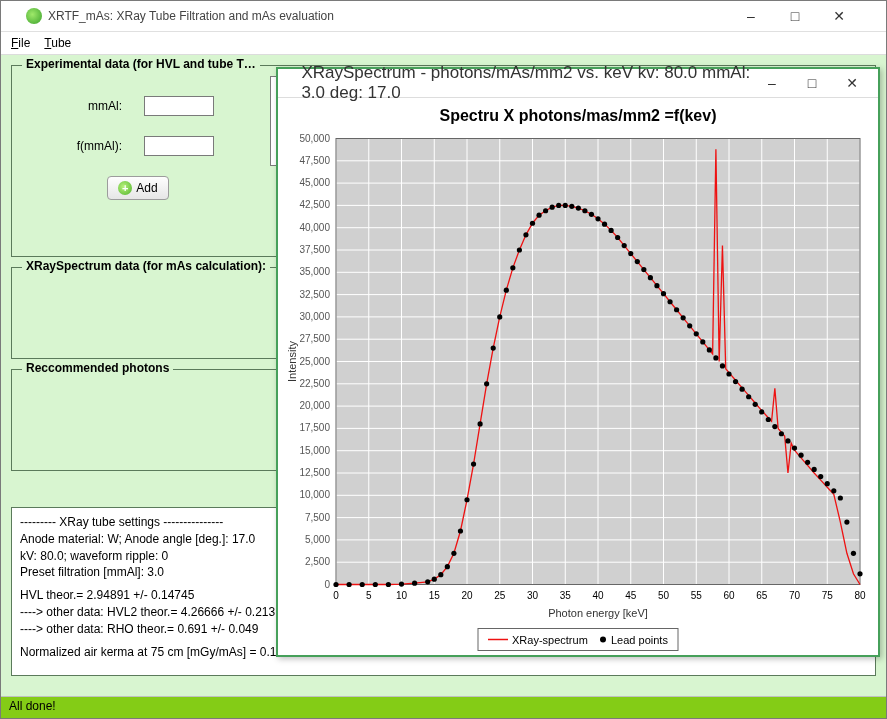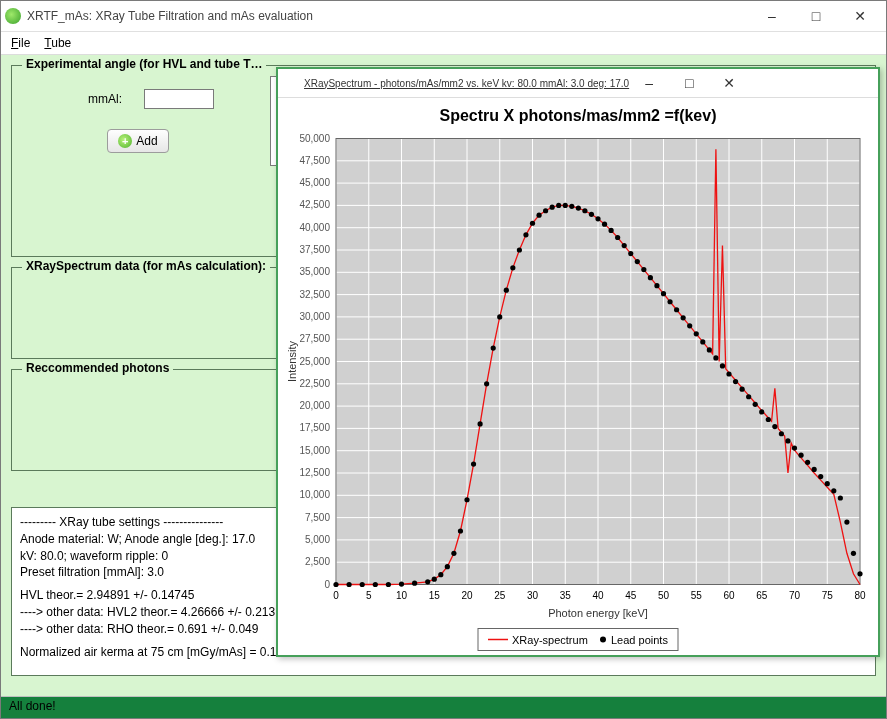--- a/index.html
+++ b/index.html
@@ -1,37 +1,37 @@
 <!DOCTYPE html>
 <html><head>
 <meta charset="utf-8">
 <style>
   html, body { margin:0; padding:0; font-family: "Segoe UI", Tahoma, Arial, sans-serif; font-size:12px; color:#000; background:#fff; }
   .main-window { width:887px; height:719px; border:1px solid #7a7a7a; box-sizing:border-box; position:relative; background:#fff; overflow:hidden;}
-  .titlebar { height:30px; background:#fff; display:flex; align-items:center; padding:0 4px; border-bottom:1px solid #e0e0e0;}
+  .titlebar { height:30px; background:#fff; display:flex; align-items:center; padding:0 25px; border-bottom:1px solid #e0e0e0;}
   .titlebar .icon { width:16px; height:16px; border-radius:50%; background:radial-gradient(circle at 40% 40%, #9fe96a, #3aa12b); margin-right:6px; flex:none;}
   .titlebar .title { flex:1; color:#444; font-size:12px; }
   .win-controls { display:flex; }
   .win-btn { width:44px; height:30px; display:flex; align-items:center; justify-content:center; font-family:inherit; font-size:14px; color:#333; }
   .menubar { height:22px; display:flex; align-items:center; gap:14px; padding:0 10px; background:#fff; border-bottom:1px solid #dcdcdc;}
   .menubar span { text-decoration:underline; text-decoration-color: transparent; }
   .menubar span:first-letter { text-decoration:underline; }
   .workspace { position:absolute; top:54px; left:0; right:0; bottom:22px; background:#d8f5d0; padding:6px 4px; box-sizing:border-box; overflow:hidden;}
   .panel { border:1px solid #5b7a5b; background:#d8f5d0; margin:4px 6px 10px 6px; position:relative; padding:10px 10px 10px 10px; }
   .panel-title-tight { position:absolute; top:-9px; left:10px; background:#d8f5d0; padding:0 4px; font-weight:bold; font-size:12px;}
-  .form-row { display:flex; align-items:center; gap:22px; margin:13px 40px;}
+  .form-row { display:flex; align-items:center; gap:22px; margin:20px 40px;}
   .form-row label { width:60px; text-align:right; }
   .text-input { width:70px; height:20px; border:1px solid #7a7a7a; background:#fff; box-sizing:border-box; padding:1px 3px;}
   .listbox { width:100px; height:90px; border:1px solid #7a7a7a; background:#fff; box-sizing:border-box;}
   .btn { display:inline-flex; align-items:center; gap:4px; border:1px solid #9c9c9c; border-radius:4px; background:linear-gradient(#fefefe,#e6e6e6); padding:2px 10px; font-size:12px; height:24px; box-sizing:border-box;}
   .btn .plus { width:14px; height:14px; border-radius:50%; background:radial-gradient(circle at 40% 40%, #b8f27b, #4fb22c); display:flex; align-items:center; justify-content:center; color:#fff; font-weight:bold; font-size:11px; line-height:1;}
   .btn .minus { width:14px; height:14px; border-radius:50%; background:radial-gradient(circle at 40% 40%, #ff9a8a, #d82a1b); display:flex; align-items:center; justify-content:center; color:#fff; font-weight:bold; font-size:11px; line-height:1;}
   .center-txt { text-align:center; margin:4px 0 8px 0; }
   .output-area { margin:6px 6px 0px 6px; border:1px solid #5b7a5b; background:#fff; height:155px; padding:6px 8px; font-size:12px; line-height:1.4; overflow:hidden;}
-  .statusbar { position:absolute; left:0; right:0; bottom:0; height:22px; background:#15803d; border-top:1px solid #c0c0c0; padding:2px 8px; font-size:12px; box-sizing:border-box;}
+  .statusbar { position:absolute; left:0; right:0; bottom:0; height:22px; background:#84cc16; border-top:1px solid #c0c0c0; padding:2px 8px; font-size:12px; box-sizing:border-box;}
   
   
   .child-window { position:absolute; left:275px; top:66px; width:600px; height:586px; border:2px solid #46a05a; background:#fff; box-shadow:2px 2px 6px rgba(0,0,0,0.25); display:flex; flex-direction:column;}
   .child-titlebar { height:28px; display:flex; align-items:center; padding:0 6px; background:#fff; border-bottom:1px solid #ddd;}
   .chart-area { flex:1; position:relative; }
   svg { width:100%; height:100%; display:block;}
   .axis-title { font-size:11px; fill:#333;}
   .chart-title { font-size:16px; font-weight:bold; fill:#000;}
   .grid-line { stroke:#fff; stroke-width:1;}
   .plot-bg { fill:#d0d0d0;}
@@ -54,25 +54,29 @@
   </div>
 
   <div class="menubar">
     <span>File</span>
     <span>Tube</span>
   </div>
 
   <div class="workspace">
 
     <div class="panel" style="height:170px;">
-      <div class="panel-title-tight">Experimental angle (for HVL and tube T…</div>
+      <div class="panel-title-tight">Experimental data (for HVL and tube T…</div>
       <div style="display:flex; gap:16px;">
         <div>
           <div class="form-row">
             <label>mmAl:</label>
+            <input class="text-input" style="">
+          </div>
+          <div class="form-row">
+            <label>f(mmAl):</label>
             <input class="text-input" style="">
           </div>
           <div class="form-row" style="justify-content:center; margin-top:20px;">
             <div class="btn">
               <span class="plus">+</span>
               <span>Add</span>
             </div>
           </div>
         </div>
         <div>
@@ -113,21 +117,21 @@
     </div>
   </div>
 
   <div class="statusbar">
     <span>All done!</span>
   </div>
 
   <div class="child-window">
     <div class="child-titlebar">
       <div class="icon" style="width:14px;height:14px;margin-right:6px;"></div>
-      <div class="title" style="font-size:10px;color:#333;text-decoration:underline;">XRaySpectrum - photons/mAs/mm2 vs. keV kv: 80.0 mmAl: 3.0 deg: 17.0</div>
+      <div class="title" style="font-size:17px;color:#333;">XRaySpectrum - photons/mAs/mm2 vs. keV kv: 80.0 mmAl: 3.0 deg: 17.0</div>
       <div class="win-controls">
         <div class="win-btn" style="width:40px;height:26px;">–</div>
         <div class="win-btn" style="width:40px;height:26px;">□</div>
         <div class="win-btn close" style="width:40px;height:26px;">✕</div>
       </div>
     </div>
     <div class="chart-area">
       <svg id="chart-svg" viewBox="0 0 600 556">
           <text x="300" y="22" text-anchor="middle" class="chart-title">Spectru X photons/mas/mm2 =f(kev)</text>
           <rect x="58" y="40" width="524" height="446" class="plot-bg"></rect>

